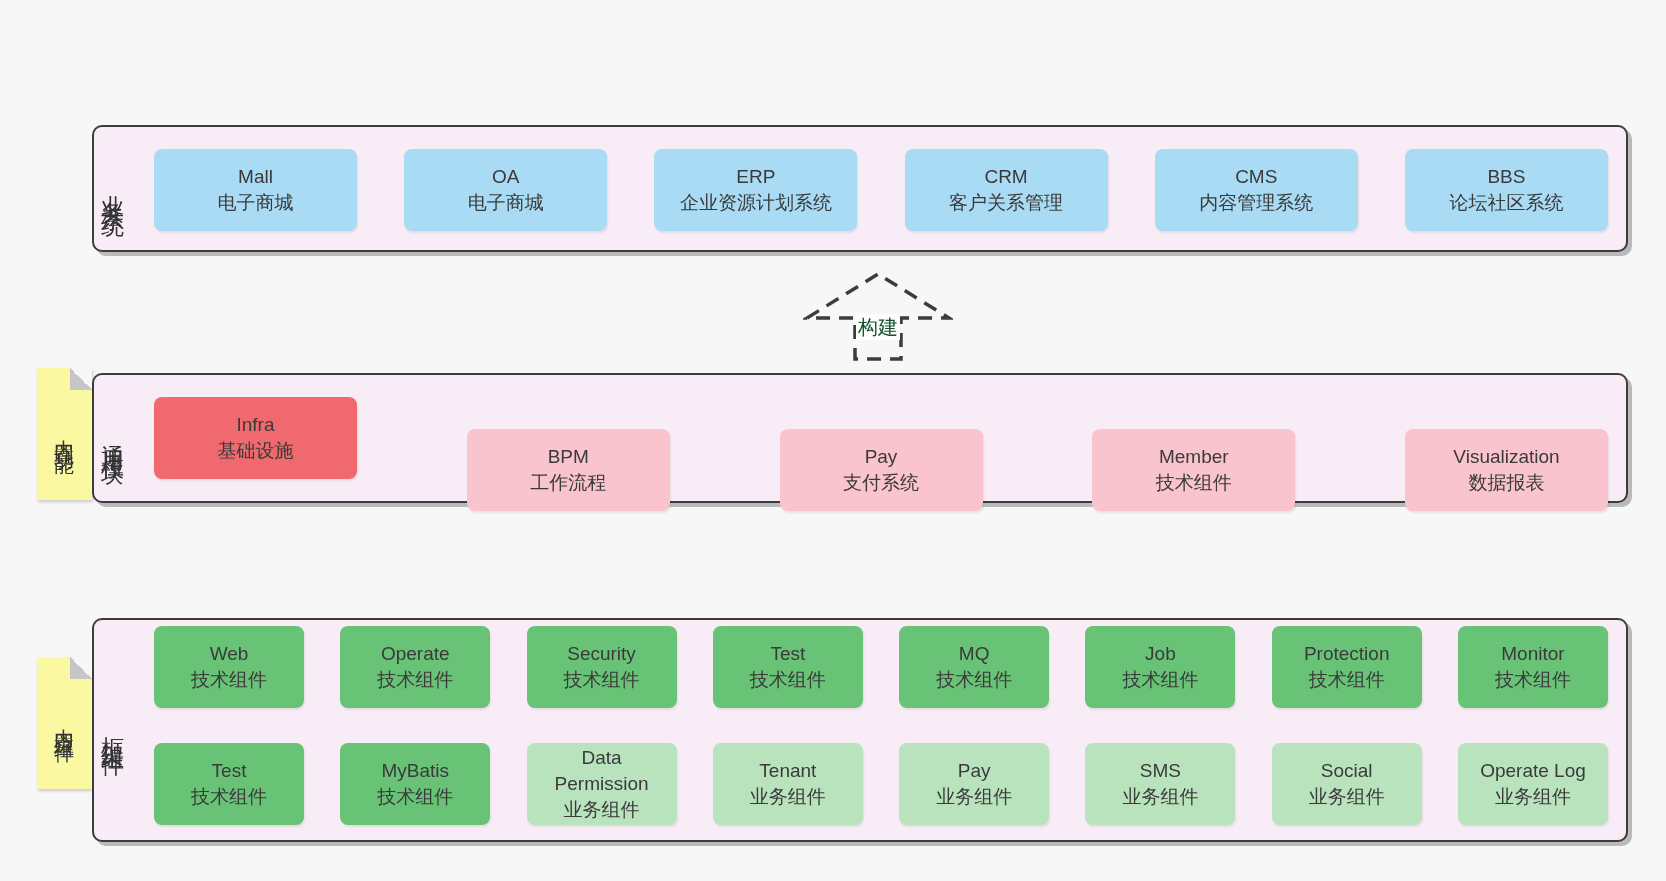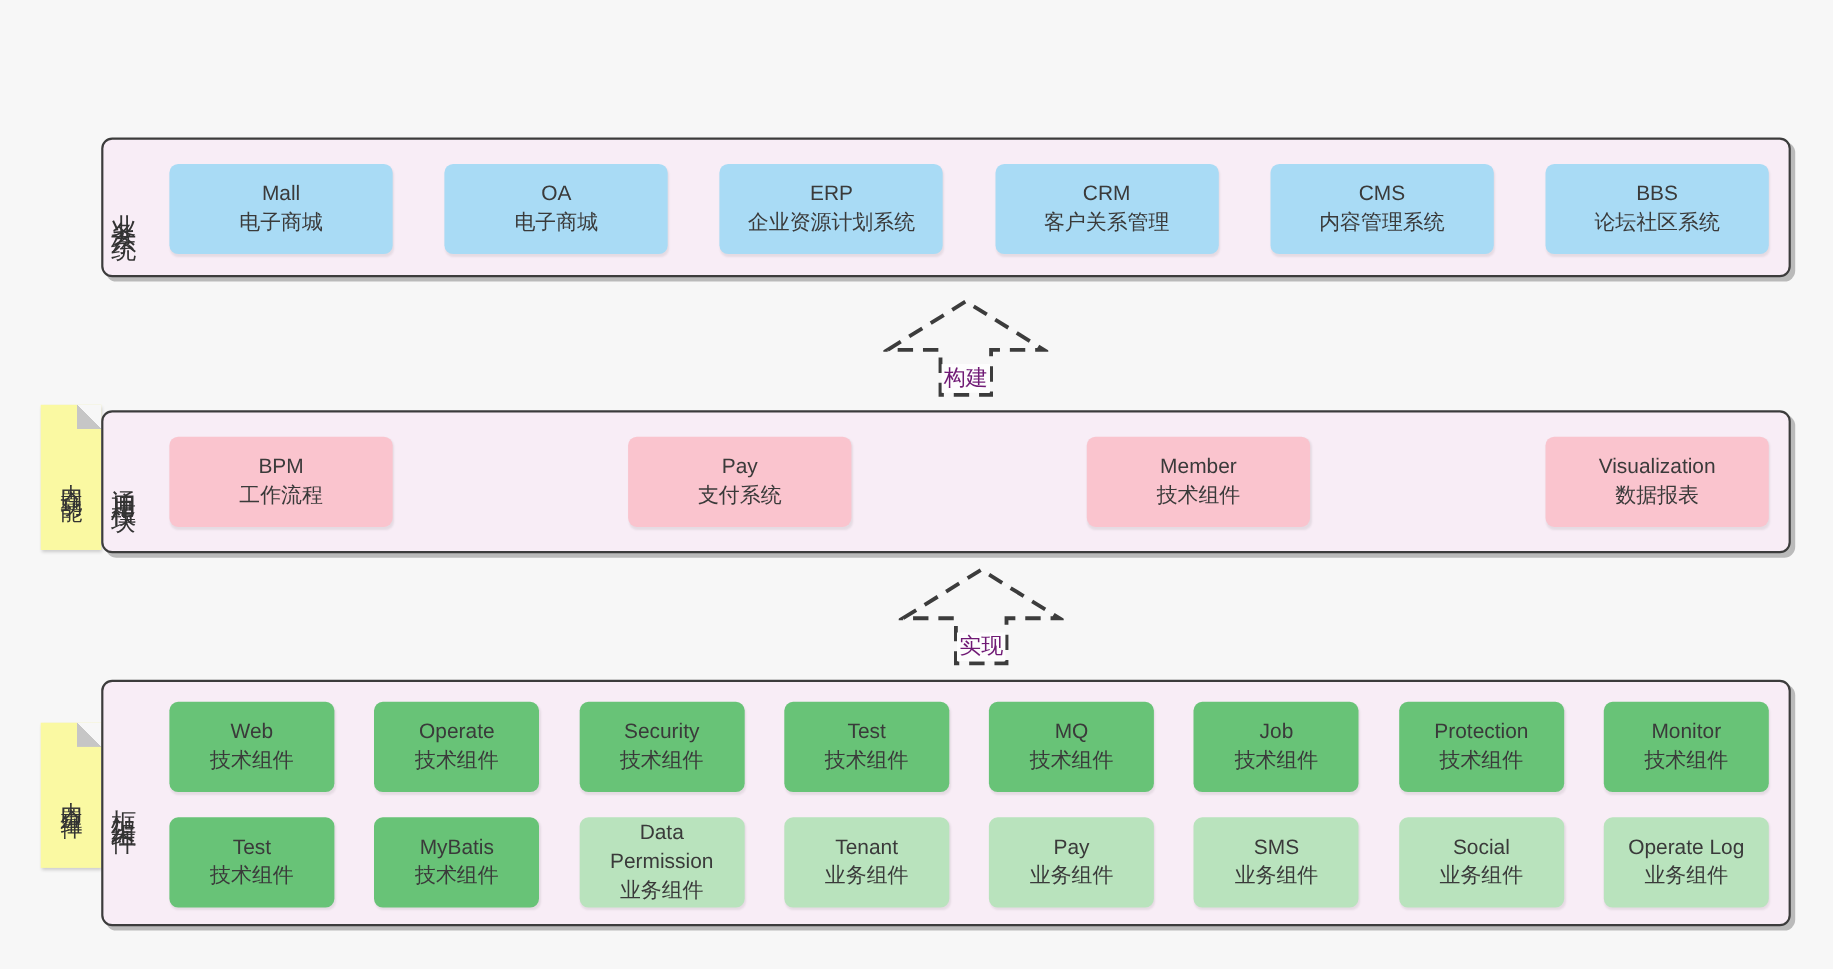--- a/index.html
+++ b/index.html
@@ -36,34 +36,34 @@
   .vlabel{
     position:absolute;left:7px;top:50%;transform:translateY(-50%);
     writing-mode:vertical-rl;text-orientation:upright;
     font-size:23px;letter-spacing:6px;color:#333;line-height:1;
     white-space:nowrap;
   }
 
   .row{position:absolute;left:60px;right:18px;display:flex;justify-content:space-between;}
   #layer-business .row{top:22px;}
   #layer-modules .row{top:22px;}
-  #layer-framework .row.r1{top:18px;}
+  #layer-framework .row.r1{top:6px;}
   #layer-framework .row.r2{top:123px;}
 
   .box{
     height:82px;border-radius:8px;
     display:flex;flex-direction:column;align-items:center;justify-content:center;
     text-align:center;font-size:19px;line-height:1.38;color:var(--c-text);
     padding:0 8px;box-shadow:1px 2px 2px rgba(0,0,0,.08);
   }
   .row-6 .box{width:203px;}
   .row-8 .box{width:150px;}
   .box.blue{background:var(--c-blue);}
   .box.red{background:var(--c-red);}
-  .box.pink{background:var(--c-pink);}
+  .box.pink{background:var(--c-pink);margin-top:32px;}
   .box.green{background:var(--c-green);}
   .box.lightgreen{background:var(--c-lightgreen);}
   .box-name,.box-desc{width:100%;}
 
   
   .sticky{
     position:absolute;left:37px;width:55px;height:132px;
     background:var(--c-sticky);
     box-shadow:1px 2px 3px rgba(0,0,0,.18);
     z-index:1;
@@ -81,23 +81,22 @@
   }
 
   
   .arrow{position:absolute;width:150px;height:92px;z-index:1;}
   #arrow-build{left:803px;top:270px;}
   #arrow-implement{left:817px;top:514px;}
   .arrow svg{position:absolute;inset:0;width:100%;height:100%;}
   .arrow path{fill:none;stroke:var(--c-border);stroke-width:3.5;stroke-dasharray:14 9;}
   .arrow-label{
     position:absolute;left:50%;top:44px;transform:translateX(-50%);
-    background:#fdfdfd;padding:0 2px;font-size:20px;color:#701a75;line-height:1.3;
+    background:#fdfdfd;padding:0 2px;font-size:20px;color:#14532d;line-height:1.3;
     white-space:nowrap;
-    margin-top:17px;
   }
 </style>
 </head>
 <body>
 
 <div class="canvas">
 
   <div class="sticky" id="sticky-features">
     <span class="sticky-fold"></span>
     <span class="sticky-text">内置功能</span>
@@ -140,45 +139,43 @@
   <div class="arrow" id="arrow-build">
     <svg viewBox="0 0 150 92">
       <path d="M4,48 L75,4 L146,48 L98,48 L98,89 L52,89 L52,48 Z"></path>
     </svg>
     <span class="arrow-label">构建</span>
   </div>
 
   <section class="layer" id="layer-modules">
     <div class="vlabel">通用模块</div>
     <div class="row row-6">
+        <div class="box red">
+          <div class="box-name">Infra</div>
+          <div class="box-desc">基础设施</div>
+        </div>
         <div class="box pink">
           <div class="box-name">BPM</div>
           <div class="box-desc">工作流程</div>
         </div>
         <div class="box pink">
           <div class="box-name">Pay</div>
           <div class="box-desc">支付系统</div>
         </div>
         <div class="box pink">
           <div class="box-name">Member</div>
           <div class="box-desc">技术组件</div>
         </div>
         <div class="box pink">
           <div class="box-name">Visualization</div>
           <div class="box-desc">数据报表</div>
         </div>
       </div>
   </section>
 
-  <div class="arrow" id="arrow-implement">
-    <svg viewBox="0 0 150 92">
-      <path d="M4,48 L75,4 L146,48 L98,48 L98,89 L52,89 L52,48 Z"></path>
-    </svg>
-    <span class="arrow-label">实现</span>
-  </div>
 
   <section class="layer" id="layer-framework">
     <div class="vlabel">框架组件</div>
     <div class="row row-8 r1">
         <div class="box green">
           <div class="box-name">Web</div>
           <div class="box-desc">技术组件</div>
         </div>
         <div class="box green">
           <div class="box-name">Operate</div>

